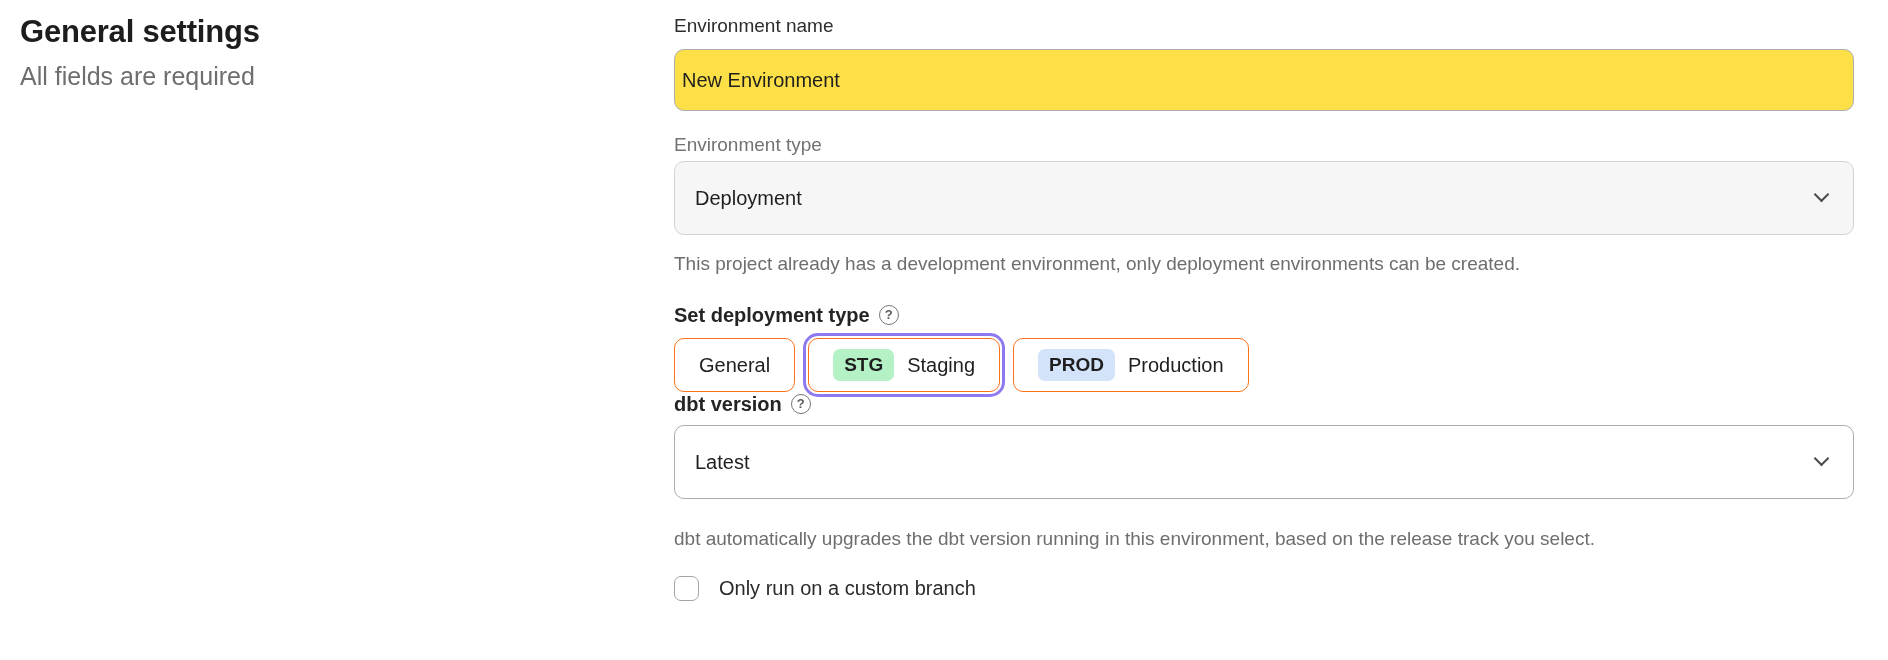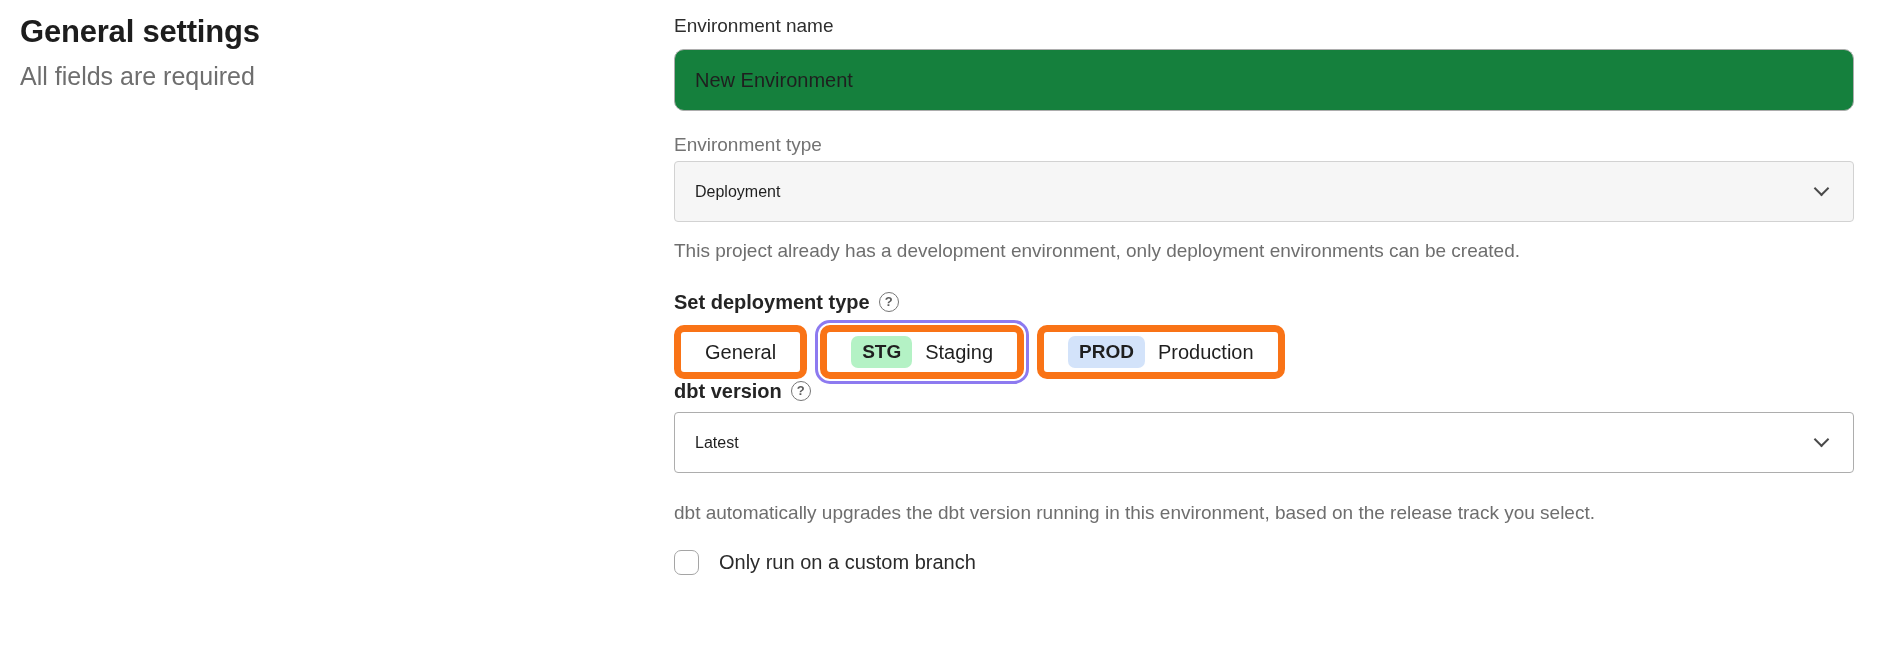--- a/index.html
+++ b/index.html
@@ -14,28 +14,28 @@
   .intro p { margin-top: 12px; font-size: 25px; color: #6e6e6e; }
 
   
   .form { position: absolute; left: 674px; top: 14px; width: 1180px; }
 
   .field-label { font-size: 19px; line-height: 24px; color: #2e2e2e; margin-bottom: 11px; }
   .field-label.disabled { color: #737373; margin-top: 22px; margin-bottom: 4px; }
 
   .text-input {
     width: 100%; height: 62px; border: 1px solid #adadad; border-radius: 10px;
-    padding: 0 20px; font-size: 20px; color: #1f1f1f; background: #15803d; outline: none;
+    padding: 0 7px; font-size: 20px; color: #1f1f1f; background: #fde047; outline: none;
     font-family: "Liberation Sans", sans-serif;
   }
 
   .select-box {
-    position: relative; width: 100%; height: 61px; border-radius: 4px;
+    position: relative; width: 100%; height: 74px; border-radius: 10px;
     display: flex; align-items: center; padding: 0 56px 0 20px;
-    font-size: 16px; color: #1f1f1f; cursor: pointer;
+    font-size: 20px; color: #1f1f1f; cursor: pointer;
   }
   .select-box.muted { background: #f6f6f6; border: 1px solid #d2d2d2; }
   .select-box.plain { background: #ffffff; border: 1px solid #adadad; margin-top: 9px; }
   .chevron {
     position: absolute; right: 26px; top: 50%;
     width: 11px; height: 11px; margin-top: -9px;
     border-right: 2px solid #4a4a4a; border-bottom: 2px solid #4a4a4a;
     transform: rotate(45deg);
   }
 
@@ -53,21 +53,21 @@
 
   .help-icon {
     display: inline-flex; align-items: center; justify-content: center;
     width: 20px; height: 20px; border: 1.5px solid #767676; border-radius: 50%;
     font-size: 13px; font-weight: 700; color: #5c5c5c; flex: 0 0 auto;
   }
 
   .type-row { display: flex; align-items: center; gap: 13px; margin-top: 11px; }
   .type-button {
     display: inline-flex; align-items: center; height: 54px; padding: 0 24px;
-    background: #fff; border: 7px solid #f97316; border-radius: 10px;
+    background: #fff; border: 1px solid #f97316; border-radius: 10px;
     font-size: 20px; font-weight: 500; color: #1f1f1f; cursor: pointer;
     font-family: "Liberation Sans", sans-serif;
   }
   .type-button.selected { outline: 3px solid #8d7af0; outline-offset: 2px; }
   .type-badge {
     display: inline-block; padding: 5px 11px; border-radius: 7px;
     font-size: 19px; font-weight: 700; color: #1f1f1f; margin-right: 13px;
   }
   .type-badge.stg  { background: #b4f2c5; }
   .type-badge.prod { background: #d3e3fa; }

